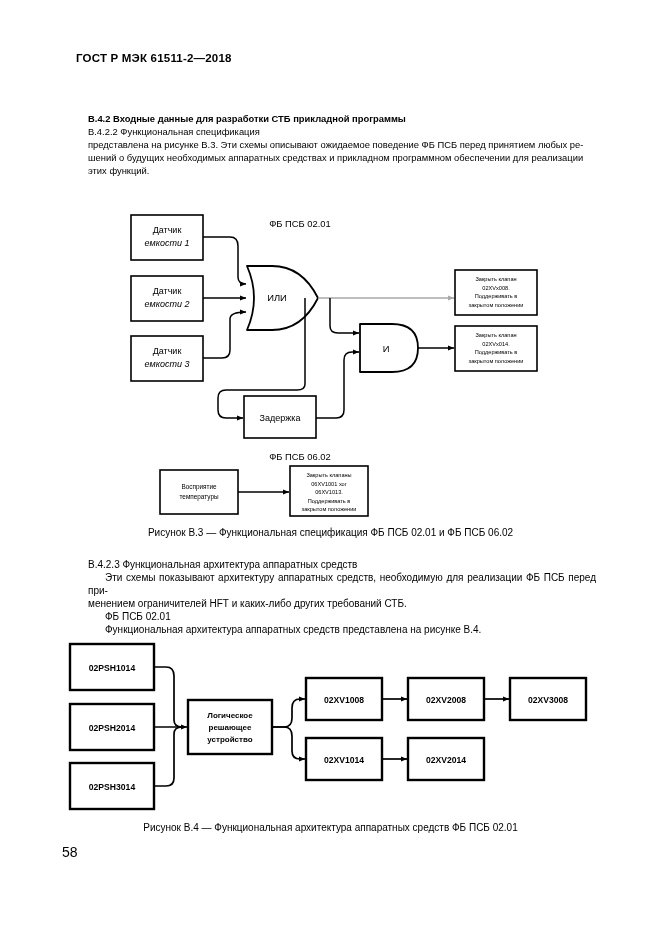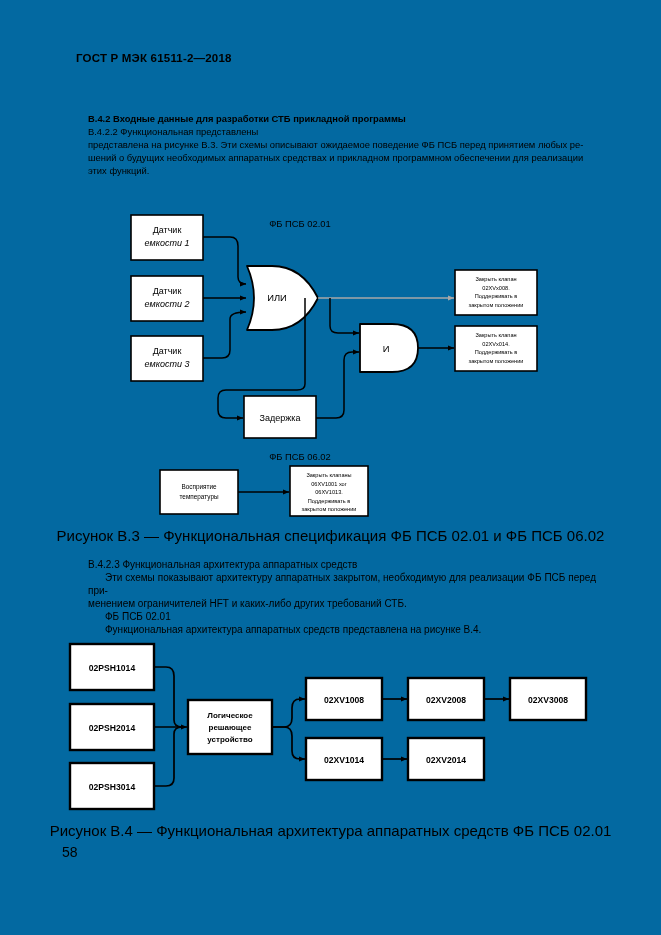--- a/index.html
+++ b/index.html
@@ -1,20 +1,20 @@
 <!DOCTYPE html>
 <html><head>
 <meta charset="utf-8">
 <style>
   html,body{margin:0;padding:0;background:#b9b9b9;}
   body{font-family:"Liberation Sans",sans-serif;}
   .page{
     position:relative;
     width:661px;height:935px;
-    background:#0369a1;
+    background:#ffffff;
     margin:0 auto;
     overflow:hidden;
     box-sizing:border-box;
   }
   .gost-header{
     position:absolute;left:76px;top:52px;
     font-size:11.5px;font-weight:bold;color:#000;
     letter-spacing:.2px;
   }
   .body-text{
@@ -25,39 +25,39 @@
   .body-text2{
     position:absolute;left:88px;top:558px;width:508px;
     font-size:10px;line-height:13.1px;color:#000;
     text-align:justify;
   }
   .ln{display:block;white-space:pre-wrap;}
   .ln.b{font-weight:bold;margin-top:28px;}
   .ln.ind{text-indent:17px;}
   .fig-caption{
     position:absolute;width:661px;left:0;
-    text-align:center;font-size:15px;color:#000;
+    text-align:center;font-size:10px;color:#000;
   }
   .page-no{
     position:absolute;left:62px;top:844px;
     font-size:14px;color:#000;
   }
   .fig{position:absolute;left:0;top:0;}
   .fig svg{display:block;}
 </style>
 </head>
 <body>
 
 <div class="page">
 
   <div class="gost-header">ГОСТ Р МЭК 61511-2—2018</div>
 
   <div class="body-text">
     <span class="ln b">В.4.2 Входные данные для разработки СТБ прикладной программы</span>
-    <span class="ln">В.4.2.2 Функциональная представлены</span>
+    <span class="ln">В.4.2.2 Функциональная спецификация</span>
     <span class="ln">представлена на рисунке В.3. Эти схемы описывают ожидаемое поведение ФБ ПСБ перед принятием любых ре-</span>
     <span class="ln">шений о будущих необходимых аппаратных средствах и прикладном программном обеспечении для реализации</span>
     <span class="ln">этих функций.</span>
   </div>
 
   <div class="fig">
   <svg width="661" height="330" viewBox="0 0 661 330" style="position:absolute;left:0;top:200px;">
     <defs>
       <marker id="ah" markerWidth="7" markerHeight="7" refX="6.4" refY="3" orient="auto" markerUnits="userSpaceOnUse">
         <path d="M0,0.4 L6.6,3 L0,5.6 z" fill="#000"></path>
@@ -133,21 +133,21 @@
     <text x="329" y="311" text-anchor="middle" font-size="5.6" fill="#000" id="o3e">закрытом положении</text>
 
     <path d="M238,292 H289" fill="none" stroke="#000" stroke-width="1.6" marker-end="url(#ah)"></path>
   </svg>
   </div>
 
   <div class="fig-caption" style="top:527px;">Рисунок В.3 — Функциональная спецификация ФБ ПСБ 02.01 и ФБ ПСБ 06.02</div>
 
   <div class="body-text2">
     <span class="ln">В.4.2.3 Функциональная архитектура аппаратных средств</span>
-    <span class="ln ind">Эти схемы показывают архитектуру аппаратных закрытом, необходимую для реализации ФБ ПСБ перед при-</span>
+    <span class="ln ind">Эти схемы показывают архитектуру аппаратных средств, необходимую для реализации ФБ ПСБ перед при-</span>
     <span class="ln">менением ограничителей НFТ и каких-либо других требований СТБ.</span>
     <span class="ln ind">ФБ ПСБ 02.01</span>
     <span class="ln ind">Функциональная архитектура аппаратных средств представлена на рисунке В.4.</span>
   </div>
 
   <div class="fig">
   <svg width="661" height="190" viewBox="0 0 661 190" style="position:absolute;left:0;top:638px;">
 
     <rect x="70" y="6" width="84" height="46" fill="#fff" stroke="#000" stroke-width="2.4"></rect>
     <text x="112" y="33" text-anchor="middle" font-size="8.6" font-weight="bold" fill="#000" id="i1">02PSH1014</text>

